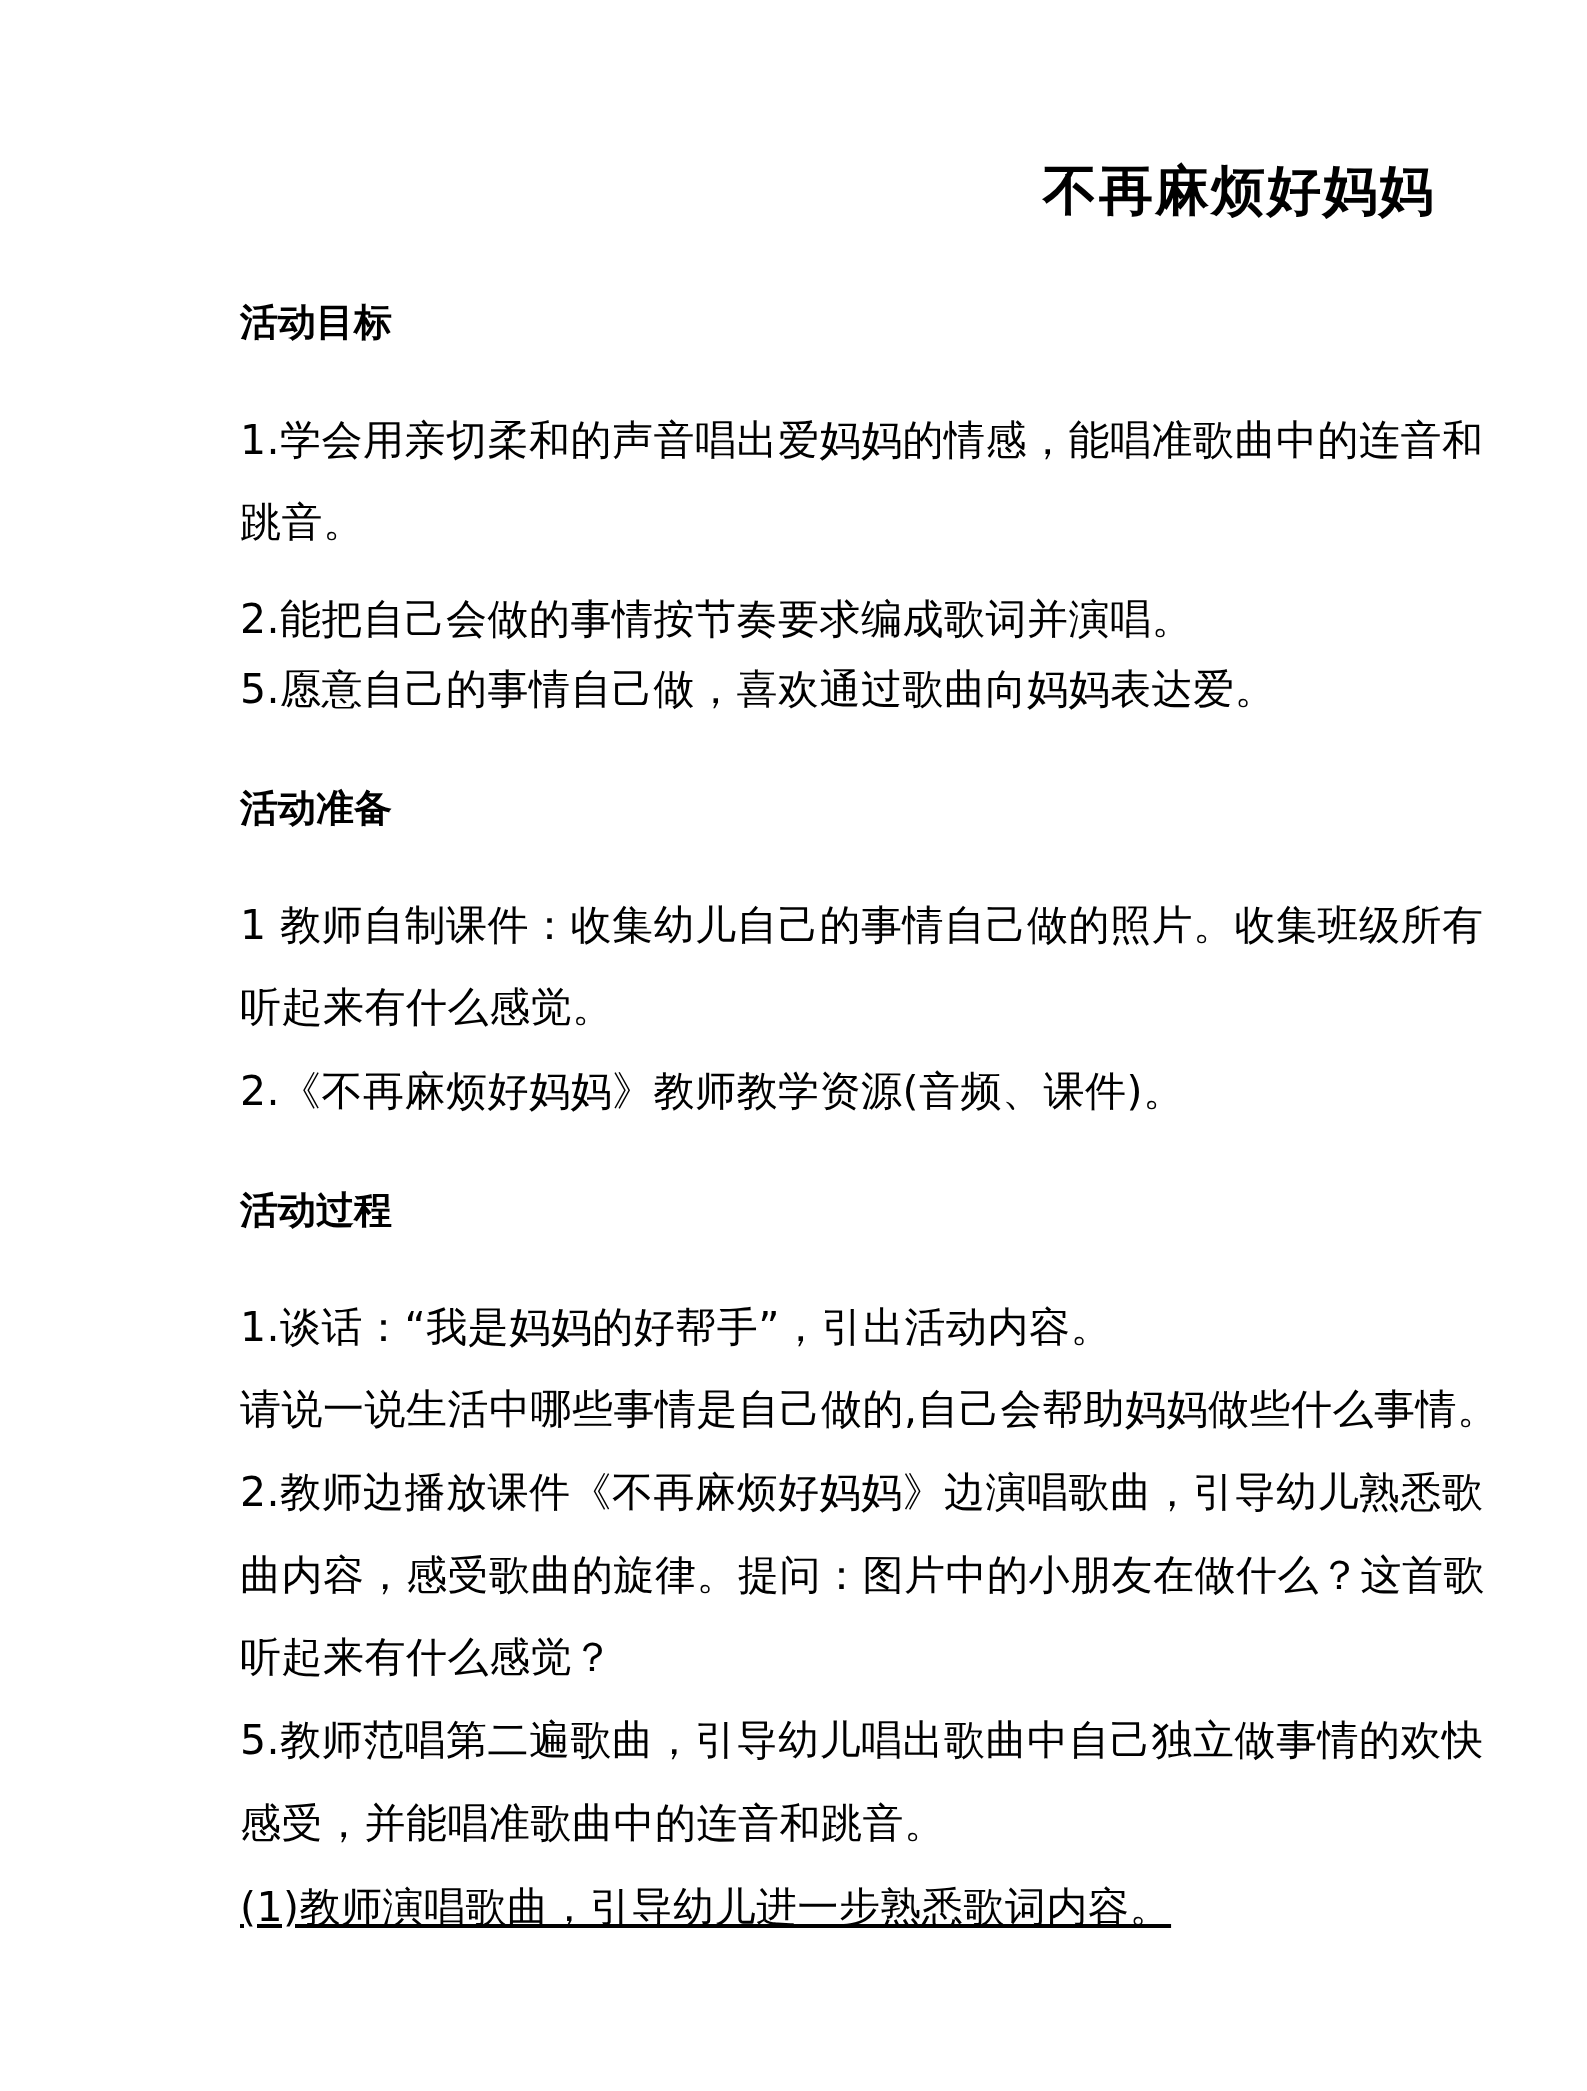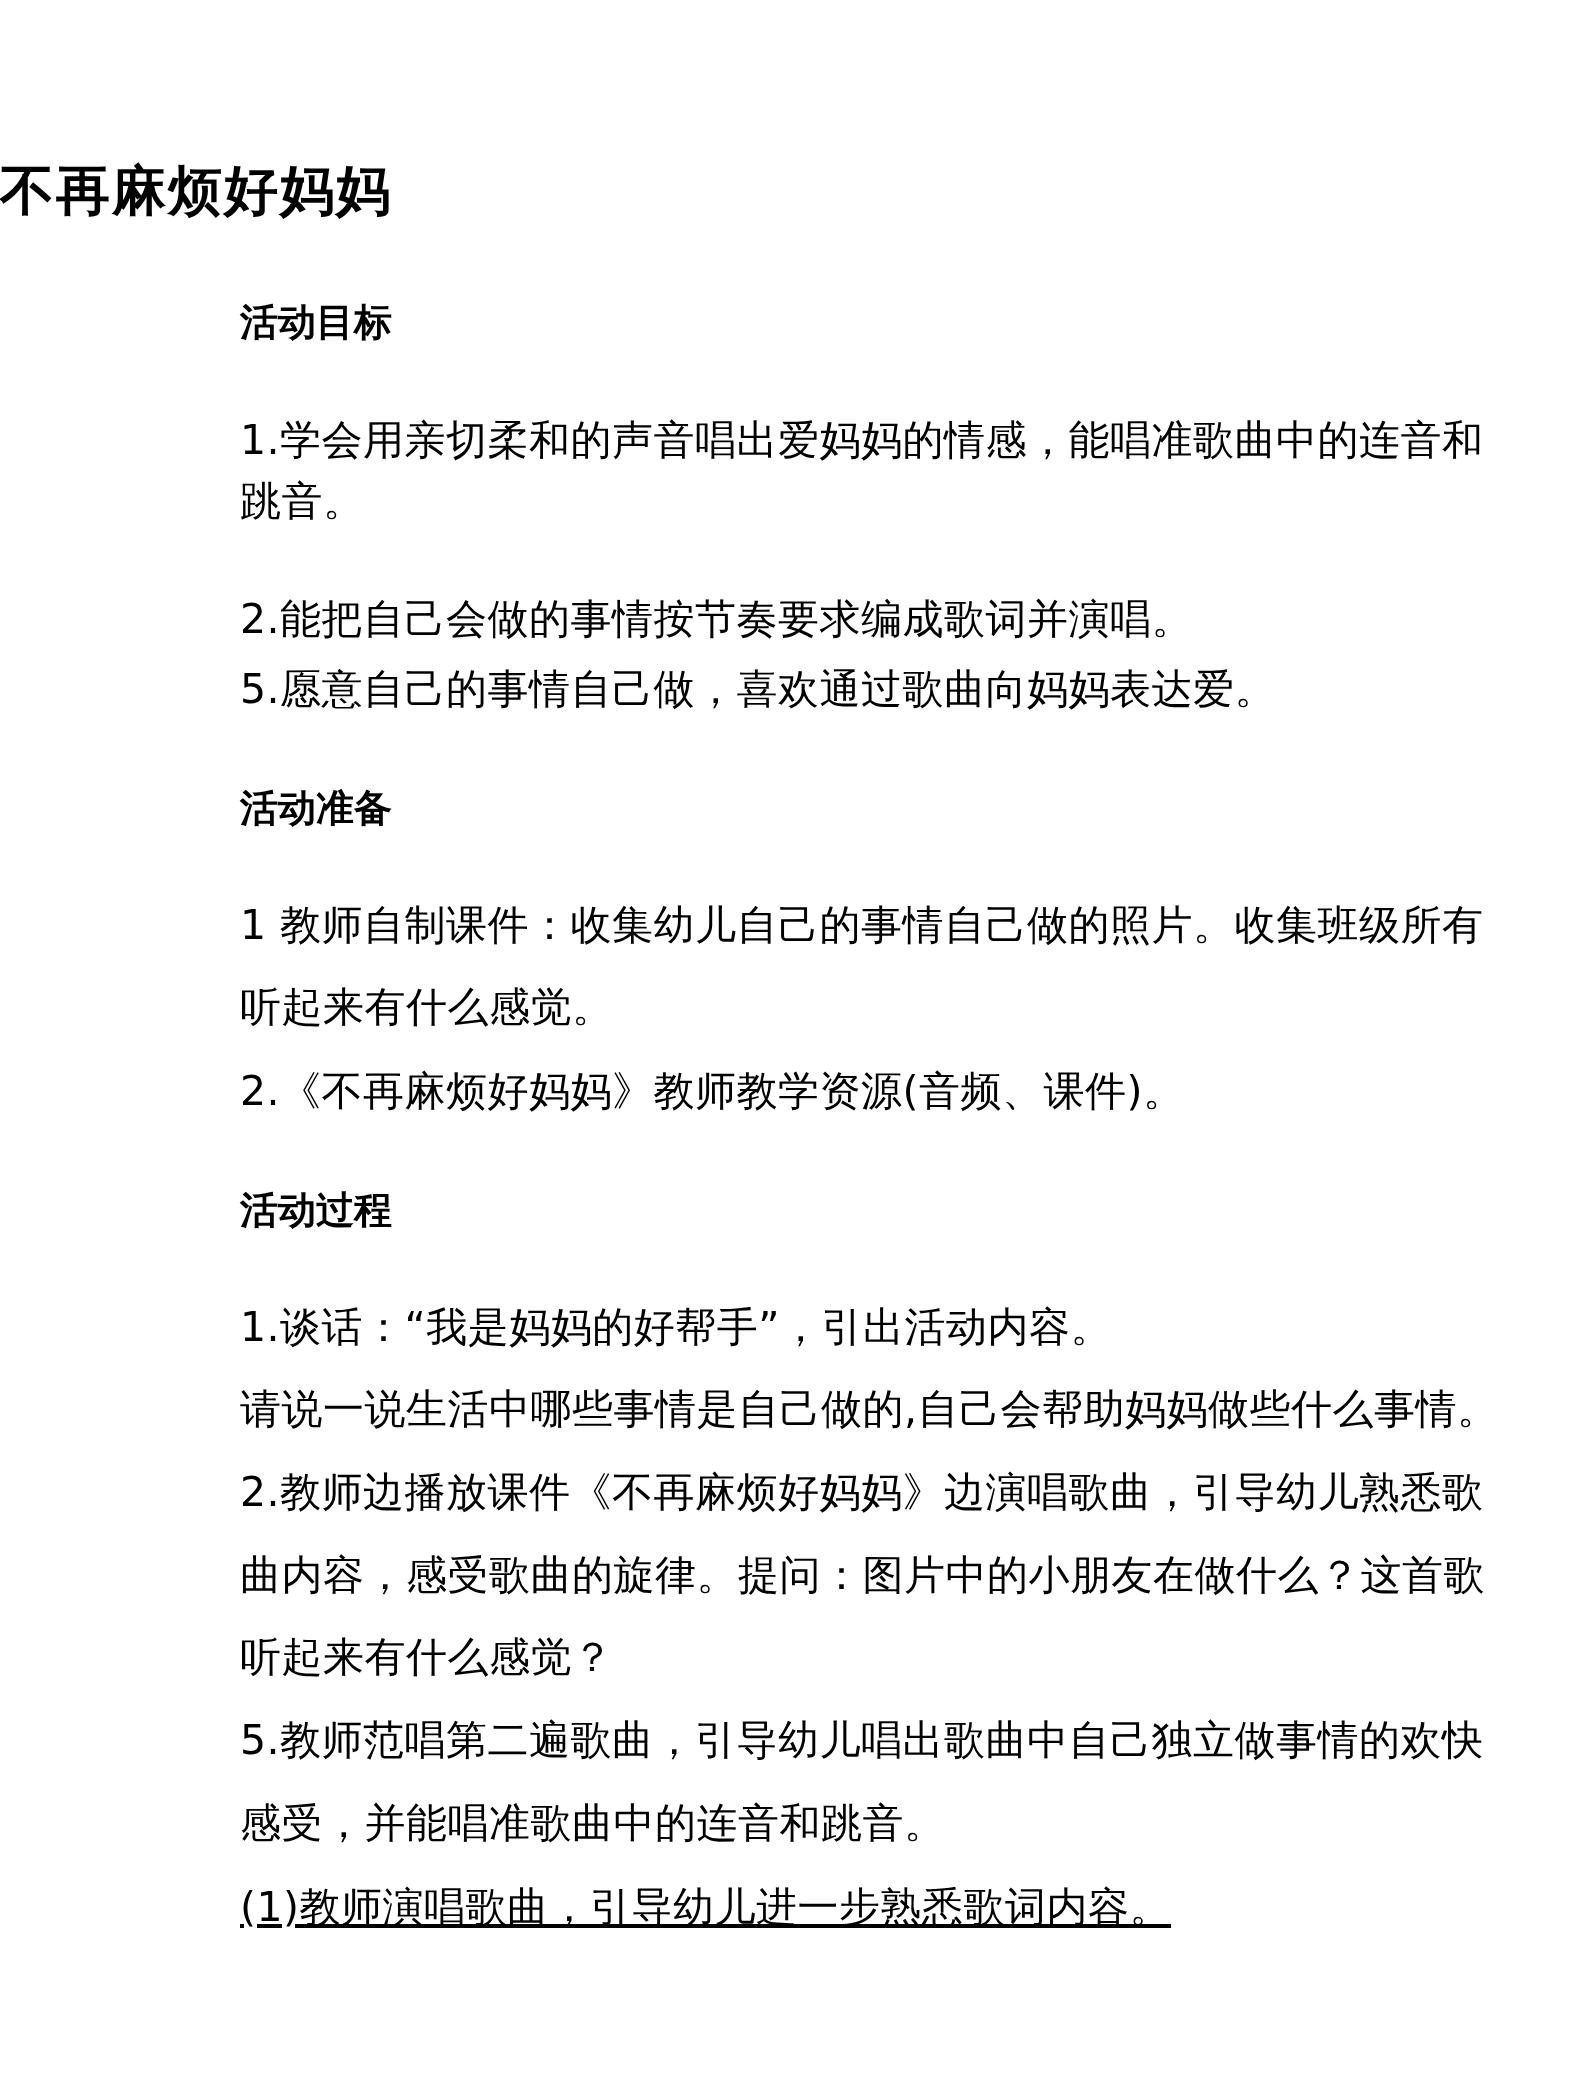--- a/index.html
+++ b/index.html
@@ -18,21 +18,21 @@
       position: absolute;
       left: 0; top: 0;
       width: 1587px;
       height: 2091px;
     }
     .title {
       position: absolute;
       left: 0;
       width: 1435px;
       top: 150px;
-      text-align: left;
+      text-align: right;
       font-family: "DejaVu Serif", "Liberation Serif", serif;
       font-size: 54px;
       font-weight: bold;
       letter-spacing: 2px;
       line-height: 80px;
     }
     .heading {
       position: absolute;
       left: 240px;
       font-family: "DejaVu Sans", "Liberation Sans", sans-serif;
@@ -53,21 +53,21 @@
   </style>
 </head>
 <body>
 
 <div class="page">
 
   <div class="title">不再麻烦好妈妈</div>
 
   <div class="heading" style="top:292px;">活动目标</div>
   <div class="line" style="top:415px;">1.学会用亲切柔和的声音唱出爱妈妈的情感，能唱准歌曲中的连音和</div>
-  <div class="line" style="top:476px;">跳音。</div>
+  <div class="line" style="top:497px;">跳音。</div>
   <div class="line" style="top:594px;">2.能把自己会做的事情按节奏要求编成歌词并演唱。</div>
   <div class="line" style="top:664px;">5.愿意自己的事情自己做，喜欢通过歌曲向妈妈表达爱。</div>
 
   <div class="heading" style="top:778px;">活动准备</div>
   <div class="line" style="top:900px;">1 教师自制课件：收集幼儿自己的事情自己做的照片。收集班级所有</div>
   <div class="line" style="top:982px;">听起来有什么感觉。</div>
   <div class="line" style="top:1066px;">2.《不再麻烦好妈妈》教师教学资源(音频、课件)。</div>
 
   <div class="heading" style="top:1180px;">活动过程</div>
   <div class="line" style="top:1302px;">1.谈话：“我是妈妈的好帮手”，引出活动内容。</div>

